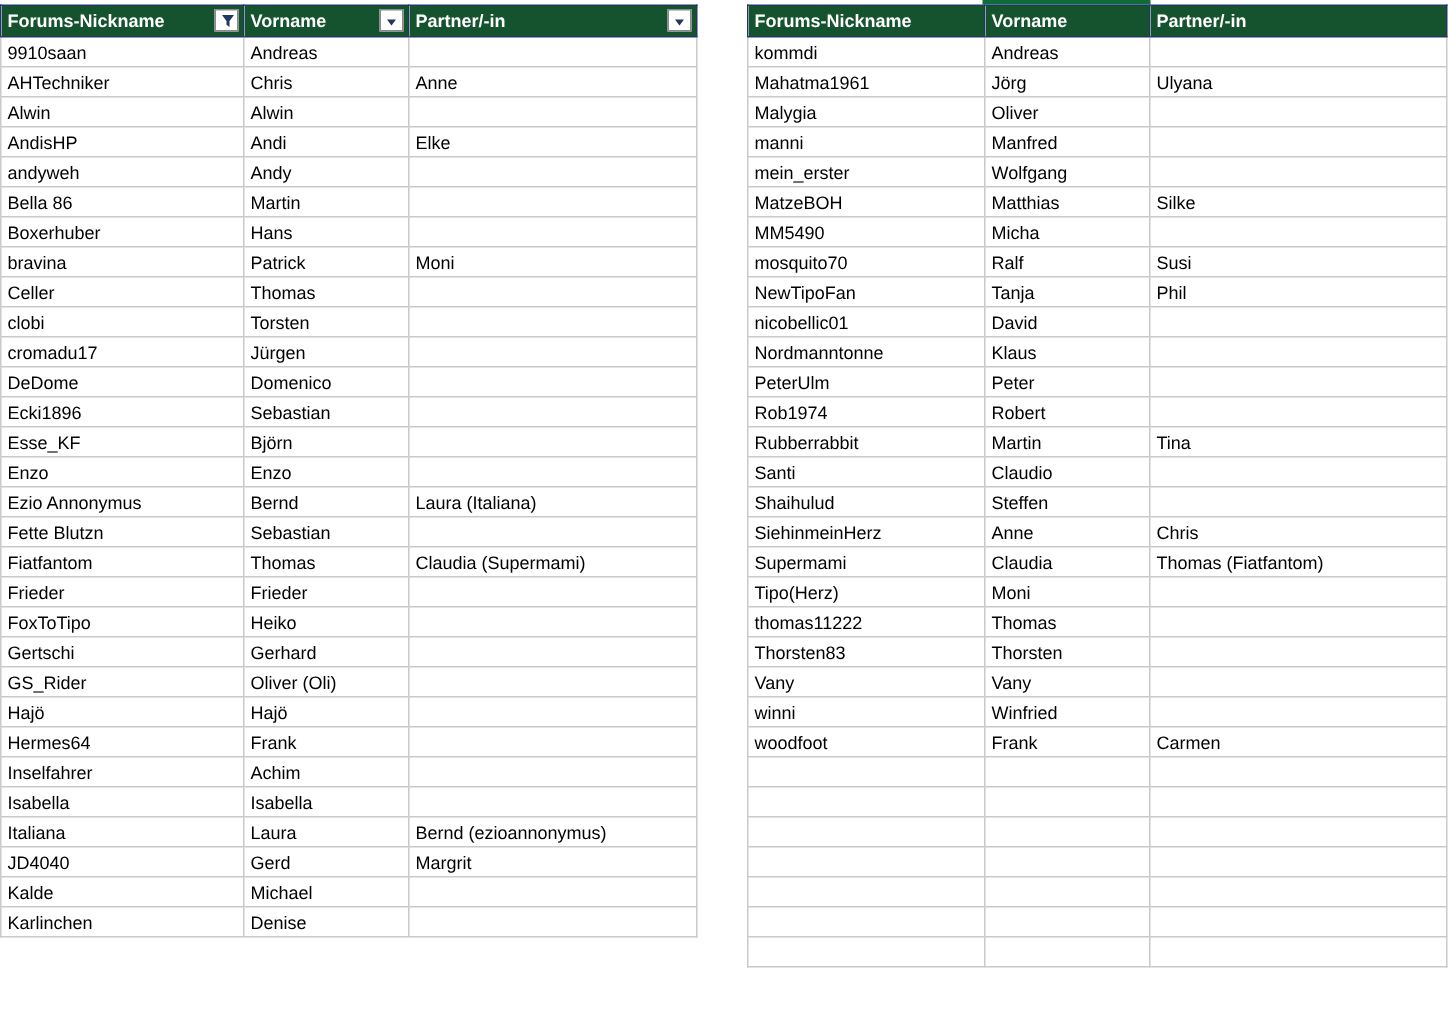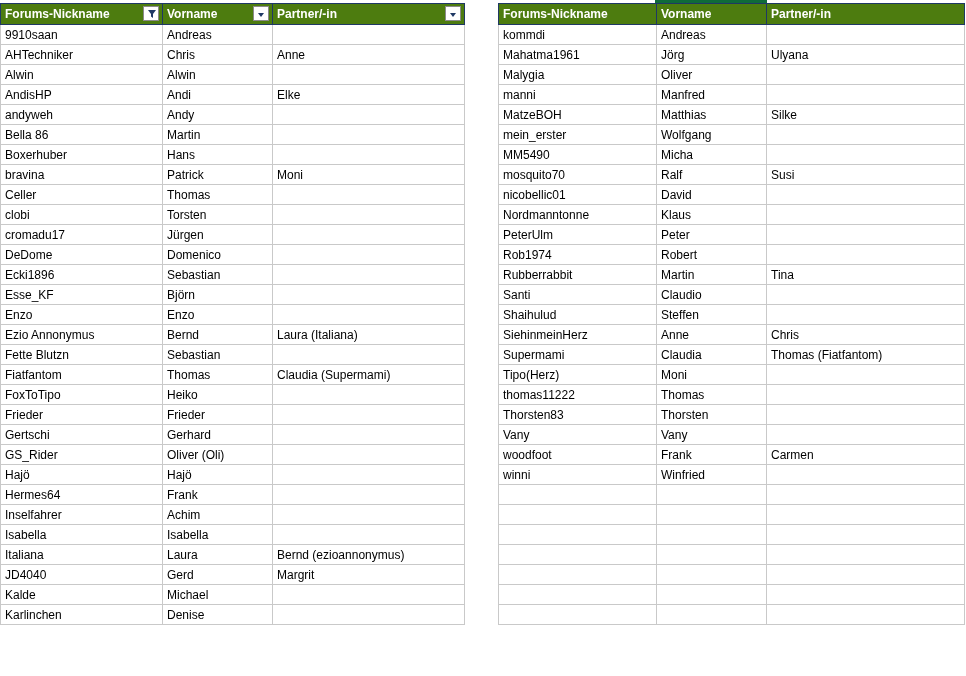--- a/index.html
+++ b/index.html
@@ -30,21 +30,21 @@
     padding: 0 0 0 4px;
     font-weight: normal;
     font-size: 12px;
     text-align: left;
     vertical-align: middle;
     white-space: nowrap;
     overflow: hidden;
     background: #ffffff;
   }
   table.grid thead th {
-    background: #4d7c0f;
+    background: #14532d;
     color: #ffffff;
     font-weight: bold;
     border: 1px solid #1f3864;
     height: 20px;
     position: relative;
   }
   
   #left-table {
     position: absolute;
     left: 0px;
@@ -230,27 +230,27 @@
           <td>Fette Blutzn</td>
           <td>Sebastian</td>
           <td></td>
         </tr>
         <tr>
           <td>Fiatfantom</td>
           <td>Thomas</td>
           <td>Claudia (Supermami)</td>
         </tr>
         <tr>
+          <td>Frieder</td>
+          <td>Frieder</td>
+          <td></td>
+        </tr>
+        <tr>
           <td>FoxToTipo</td>
           <td>Heiko</td>
-          <td></td>
-        </tr>
-        <tr>
-          <td>Frieder</td>
-          <td>Frieder</td>
           <td></td>
         </tr>
         <tr>
           <td>Gertschi</td>
           <td>Gerhard</td>
           <td></td>
         </tr>
         <tr>
           <td>GS_Rider</td>
           <td>Oliver (Oli)</td>
@@ -333,40 +333,45 @@
           <td>Malygia</td>
           <td>Oliver</td>
           <td></td>
         </tr>
         <tr>
           <td>manni</td>
           <td>Manfred</td>
           <td></td>
         </tr>
         <tr>
+          <td>mein_erster</td>
+          <td>Wolfgang</td>
+          <td></td>
+        </tr>
+        <tr>
           <td>MatzeBOH</td>
           <td>Matthias</td>
           <td>Silke</td>
         </tr>
         <tr>
-          <td>mein_erster</td>
-          <td>Wolfgang</td>
-          <td></td>
-        </tr>
-        <tr>
           <td>MM5490</td>
           <td>Micha</td>
           <td></td>
         </tr>
         <tr>
           <td>mosquito70</td>
           <td>Ralf</td>
           <td>Susi</td>
         </tr>
         <tr>
+          <td>NewTipoFan</td>
+          <td>Tanja</td>
+          <td>Phil</td>
+        </tr>
+        <tr>
           <td>nicobellic01</td>
           <td>David</td>
           <td></td>
         </tr>
         <tr>
           <td>Nordmanntonne</td>
           <td>Klaus</td>
           <td></td>
         </tr>
         <tr>
@@ -418,29 +423,29 @@
           <td>Thorsten83</td>
           <td>Thorsten</td>
           <td></td>
         </tr>
         <tr>
           <td>Vany</td>
           <td>Vany</td>
           <td></td>
         </tr>
         <tr>
+          <td>winni</td>
+          <td>Winfried</td>
+          <td></td>
+        </tr>
+        <tr>
           <td>woodfoot</td>
           <td>Frank</td>
           <td>Carmen</td>
         </tr>
-        <tr>
-          <td>winni</td>
-          <td>Winfried</td>
-          <td></td>
-        </tr>
         <tr class="filler">
           <td>&nbsp;</td>
           <td>&nbsp;</td>
           <td>&nbsp;</td>
         </tr>
         <tr class="filler">
           <td>&nbsp;</td>
           <td>&nbsp;</td>
           <td>&nbsp;</td>
         </tr>

